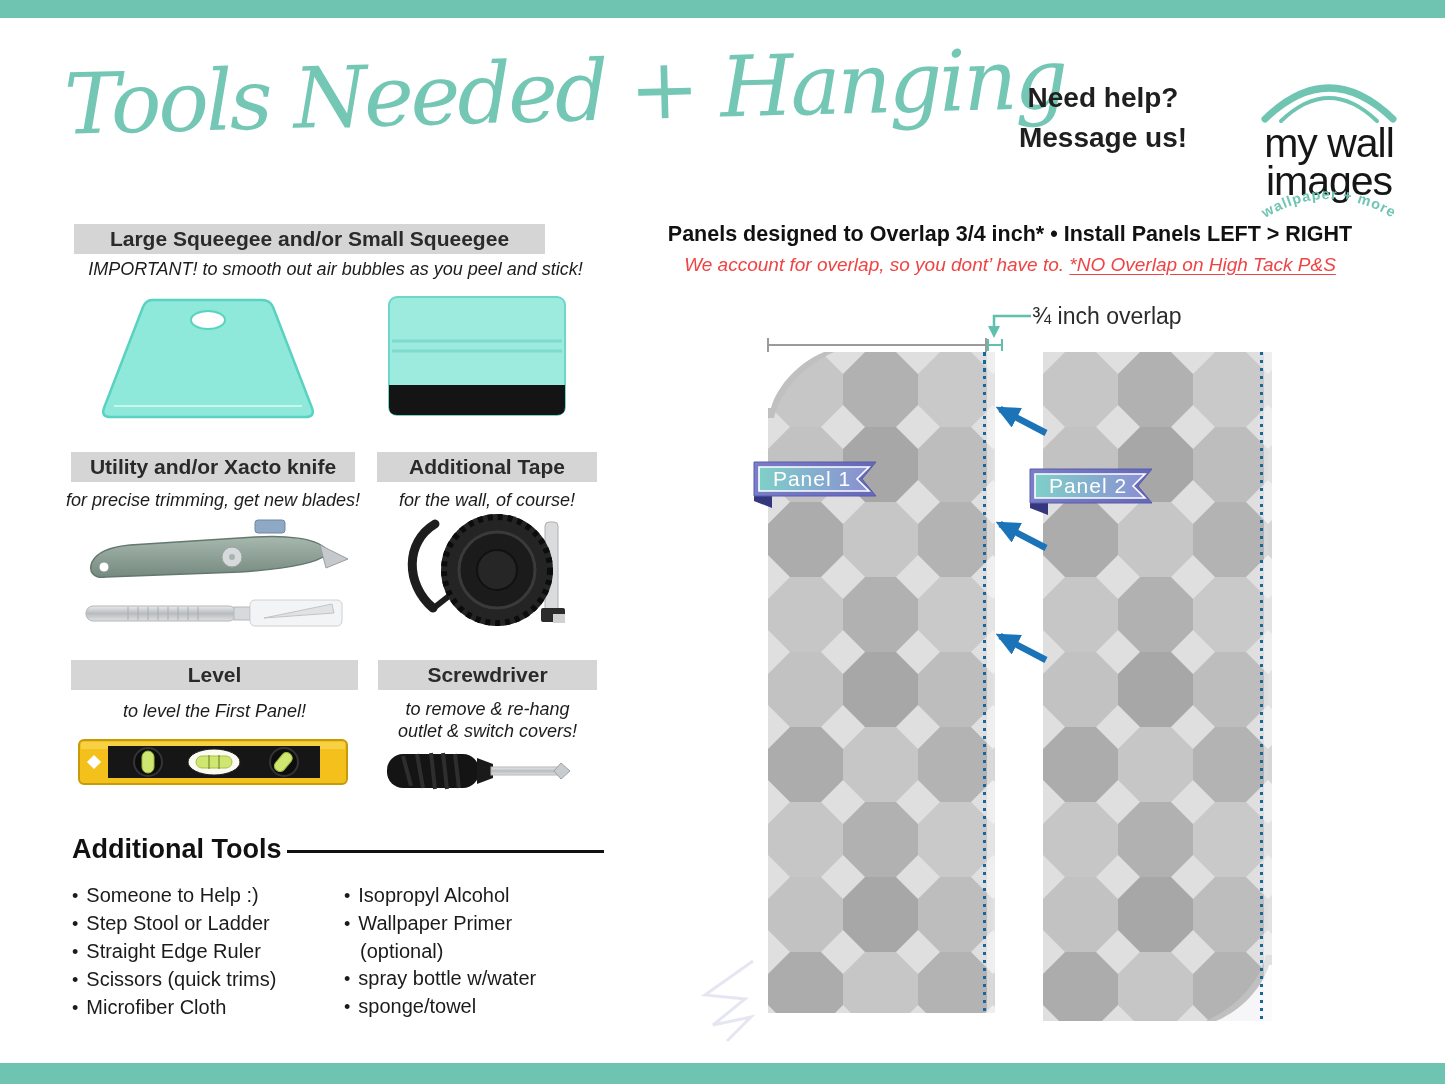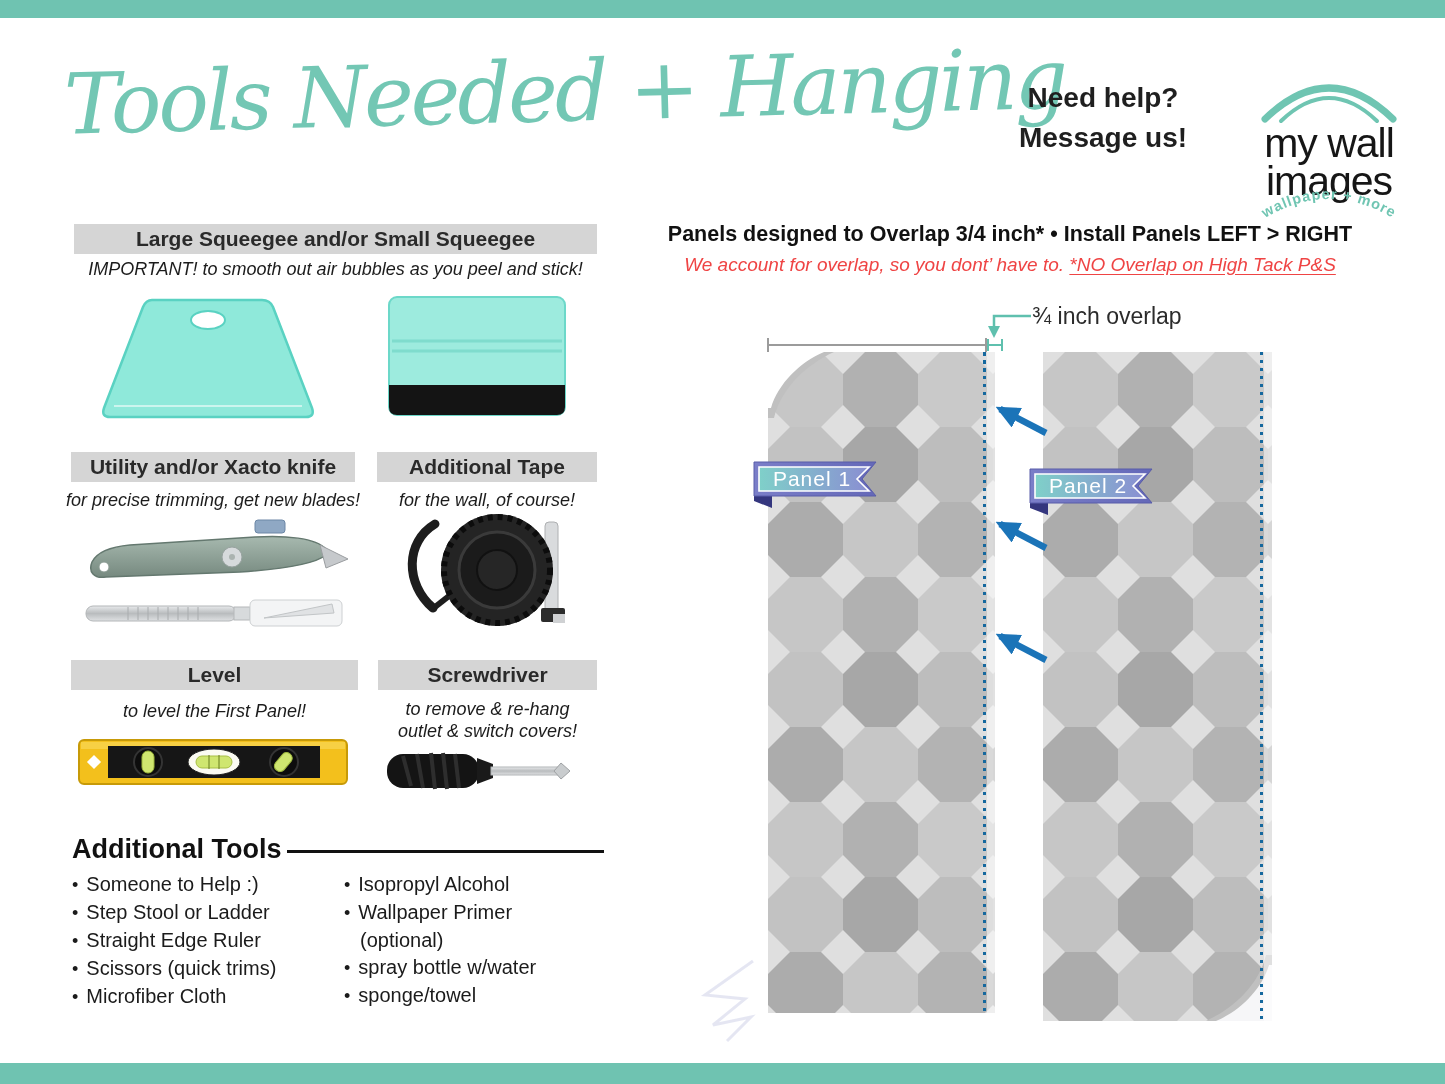--- a/index.html
+++ b/index.html
@@ -19,21 +19,21 @@
 
   
   .secbar{position:absolute;height:30px;background:#d5d5d5;display:flex;align-items:center;justify-content:center;
     font-weight:bold;font-size:21px;color:#2a2a2a;white-space:nowrap;}
   .secdesc{position:absolute;text-align:center;font-style:italic;font-size:18px;color:#1c1c1c;line-height:22px;}
 
   .addl{position:absolute;left:72px;top:834px;width:532px;}
   .addl-head{display:flex;align-items:center;}
   .addl-title{font-size:27px;font-weight:bold;color:#111;white-space:nowrap;}
   .addl-rule{flex:1;height:3px;background:#111;margin-left:6px;margin-top:4px;}
-  .addl-cols{display:flex;margin-top:6px;}
+  .addl-cols{display:flex;margin-top:17px;}
   .addl-col{list-style:none;margin:0;padding:0;font-size:20px;line-height:27px;color:#1b1b1b;}
   .addl-col.c1{width:272px;}
   .addl-col.c2{width:260px;}
   .addl-col li.bullet::before{content:"•";margin-right:8px;font-size:18px;}
   .addl-col li.plain{padding-left:16px;}
   .addl-col li.bold{font-weight:bold;}
 
   
   .hang-head{position:absolute;left:640px;top:222px;width:740px;text-align:center;
     font-size:21.5px;font-weight:bold;color:#111;white-space:nowrap;}
@@ -104,21 +104,21 @@
     <path d="M 18,64 Q 82,2 146,64" stroke="#6fc5b2" stroke-width="7" fill="none" stroke-linecap="round"></path>
     <path d="M 34,66 Q 82,20 130,66" stroke="#6fc5b2" stroke-width="4" fill="none" stroke-linecap="round"></path>
     <text x="82" y="102" text-anchor="middle" font-size="41" letter-spacing="-1" fill="#161616">my wall</text>
     <text x="82" y="140" text-anchor="middle" font-size="41" letter-spacing="-1" fill="#161616">images</text>
     <path id="tgpath" d="M 20,162 Q 82,126 144,162" fill="none"></path>
     <text font-size="14.5" font-weight="bold" letter-spacing="1" fill="#6fc5b2">
       <textPath href="#tgpath" startOffset="50%" text-anchor="middle">wallpaper + more</textPath>
     </text>
   </svg>
 
-  <div class="secbar" style="left:74px;top:224px;width:523px;">Large Squeegee and/or Small Squeegee</div>
+  <div class="secbar" style="left:74px;top:224px;width:471px;">Large Squeegee and/or Small Squeegee</div>
   <div class="secdesc" style="left:62px;top:258px;width:547px;">IMPORTANT! to smooth out air bubbles as you peel and stick!</div>
   <svg class="abs" style="left:92px;top:290px;" width="232" height="132">
     <path d="M 60,10 L 170,10 Q 178,10 181,17 L 220,118 Q 223,127 214,127 L 18,127 Q 9,127 12,118 L 51,17 Q 54,10 60,10 Z" fill="#8fe9da" stroke="#5ad2c2" stroke-width="2.5"></path>
     <path d="M 22,116 L 210,116" stroke="#ffffff" stroke-width="2" opacity="0.55"></path>
     <ellipse cx="116" cy="30" rx="17" ry="9" fill="#ffffff" stroke="#5ad2c2" stroke-width="2"></ellipse>
   </svg>
   <svg class="abs" style="left:386px;top:293px;" width="182" height="126">
     <rect x="3" y="4" width="176" height="118" rx="8" fill="#9debde" stroke="#6cd8c9" stroke-width="2"></rect>
     <line x1="6" y1="48" x2="176" y2="48" stroke="#7fdccd" stroke-width="3"></line>
     <line x1="6" y1="58" x2="176" y2="58" stroke="#7fdccd" stroke-width="3"></line>

